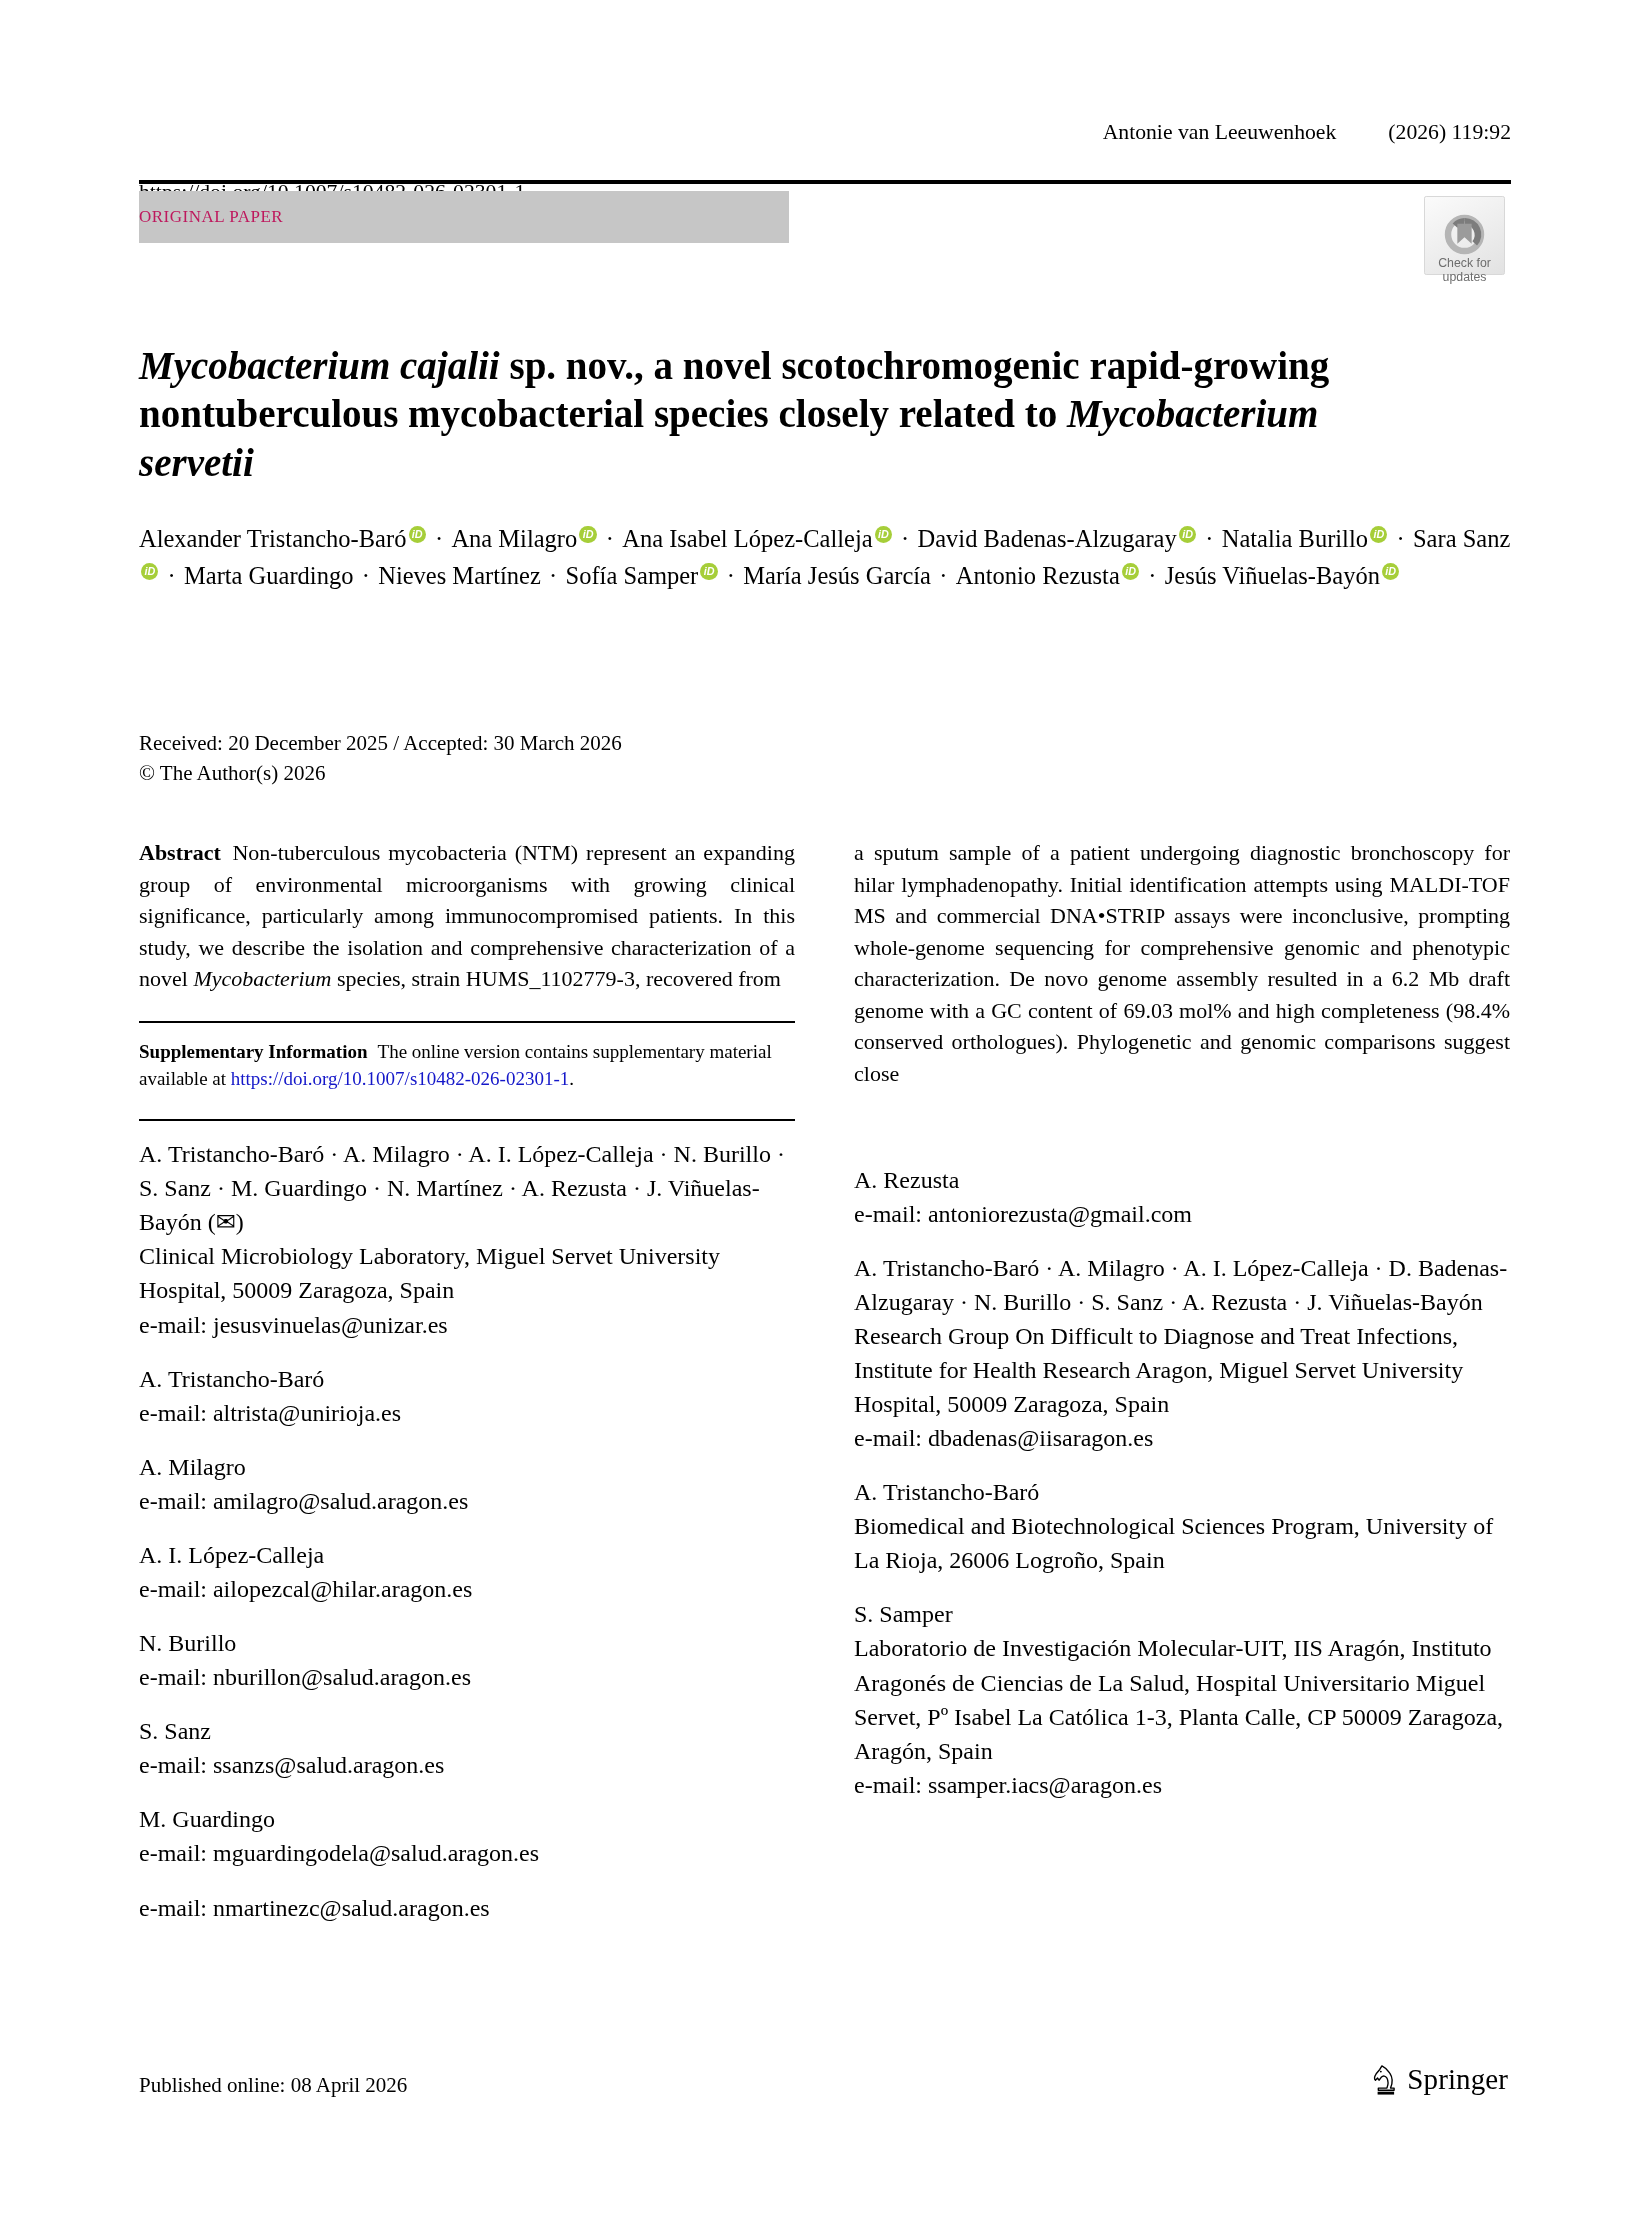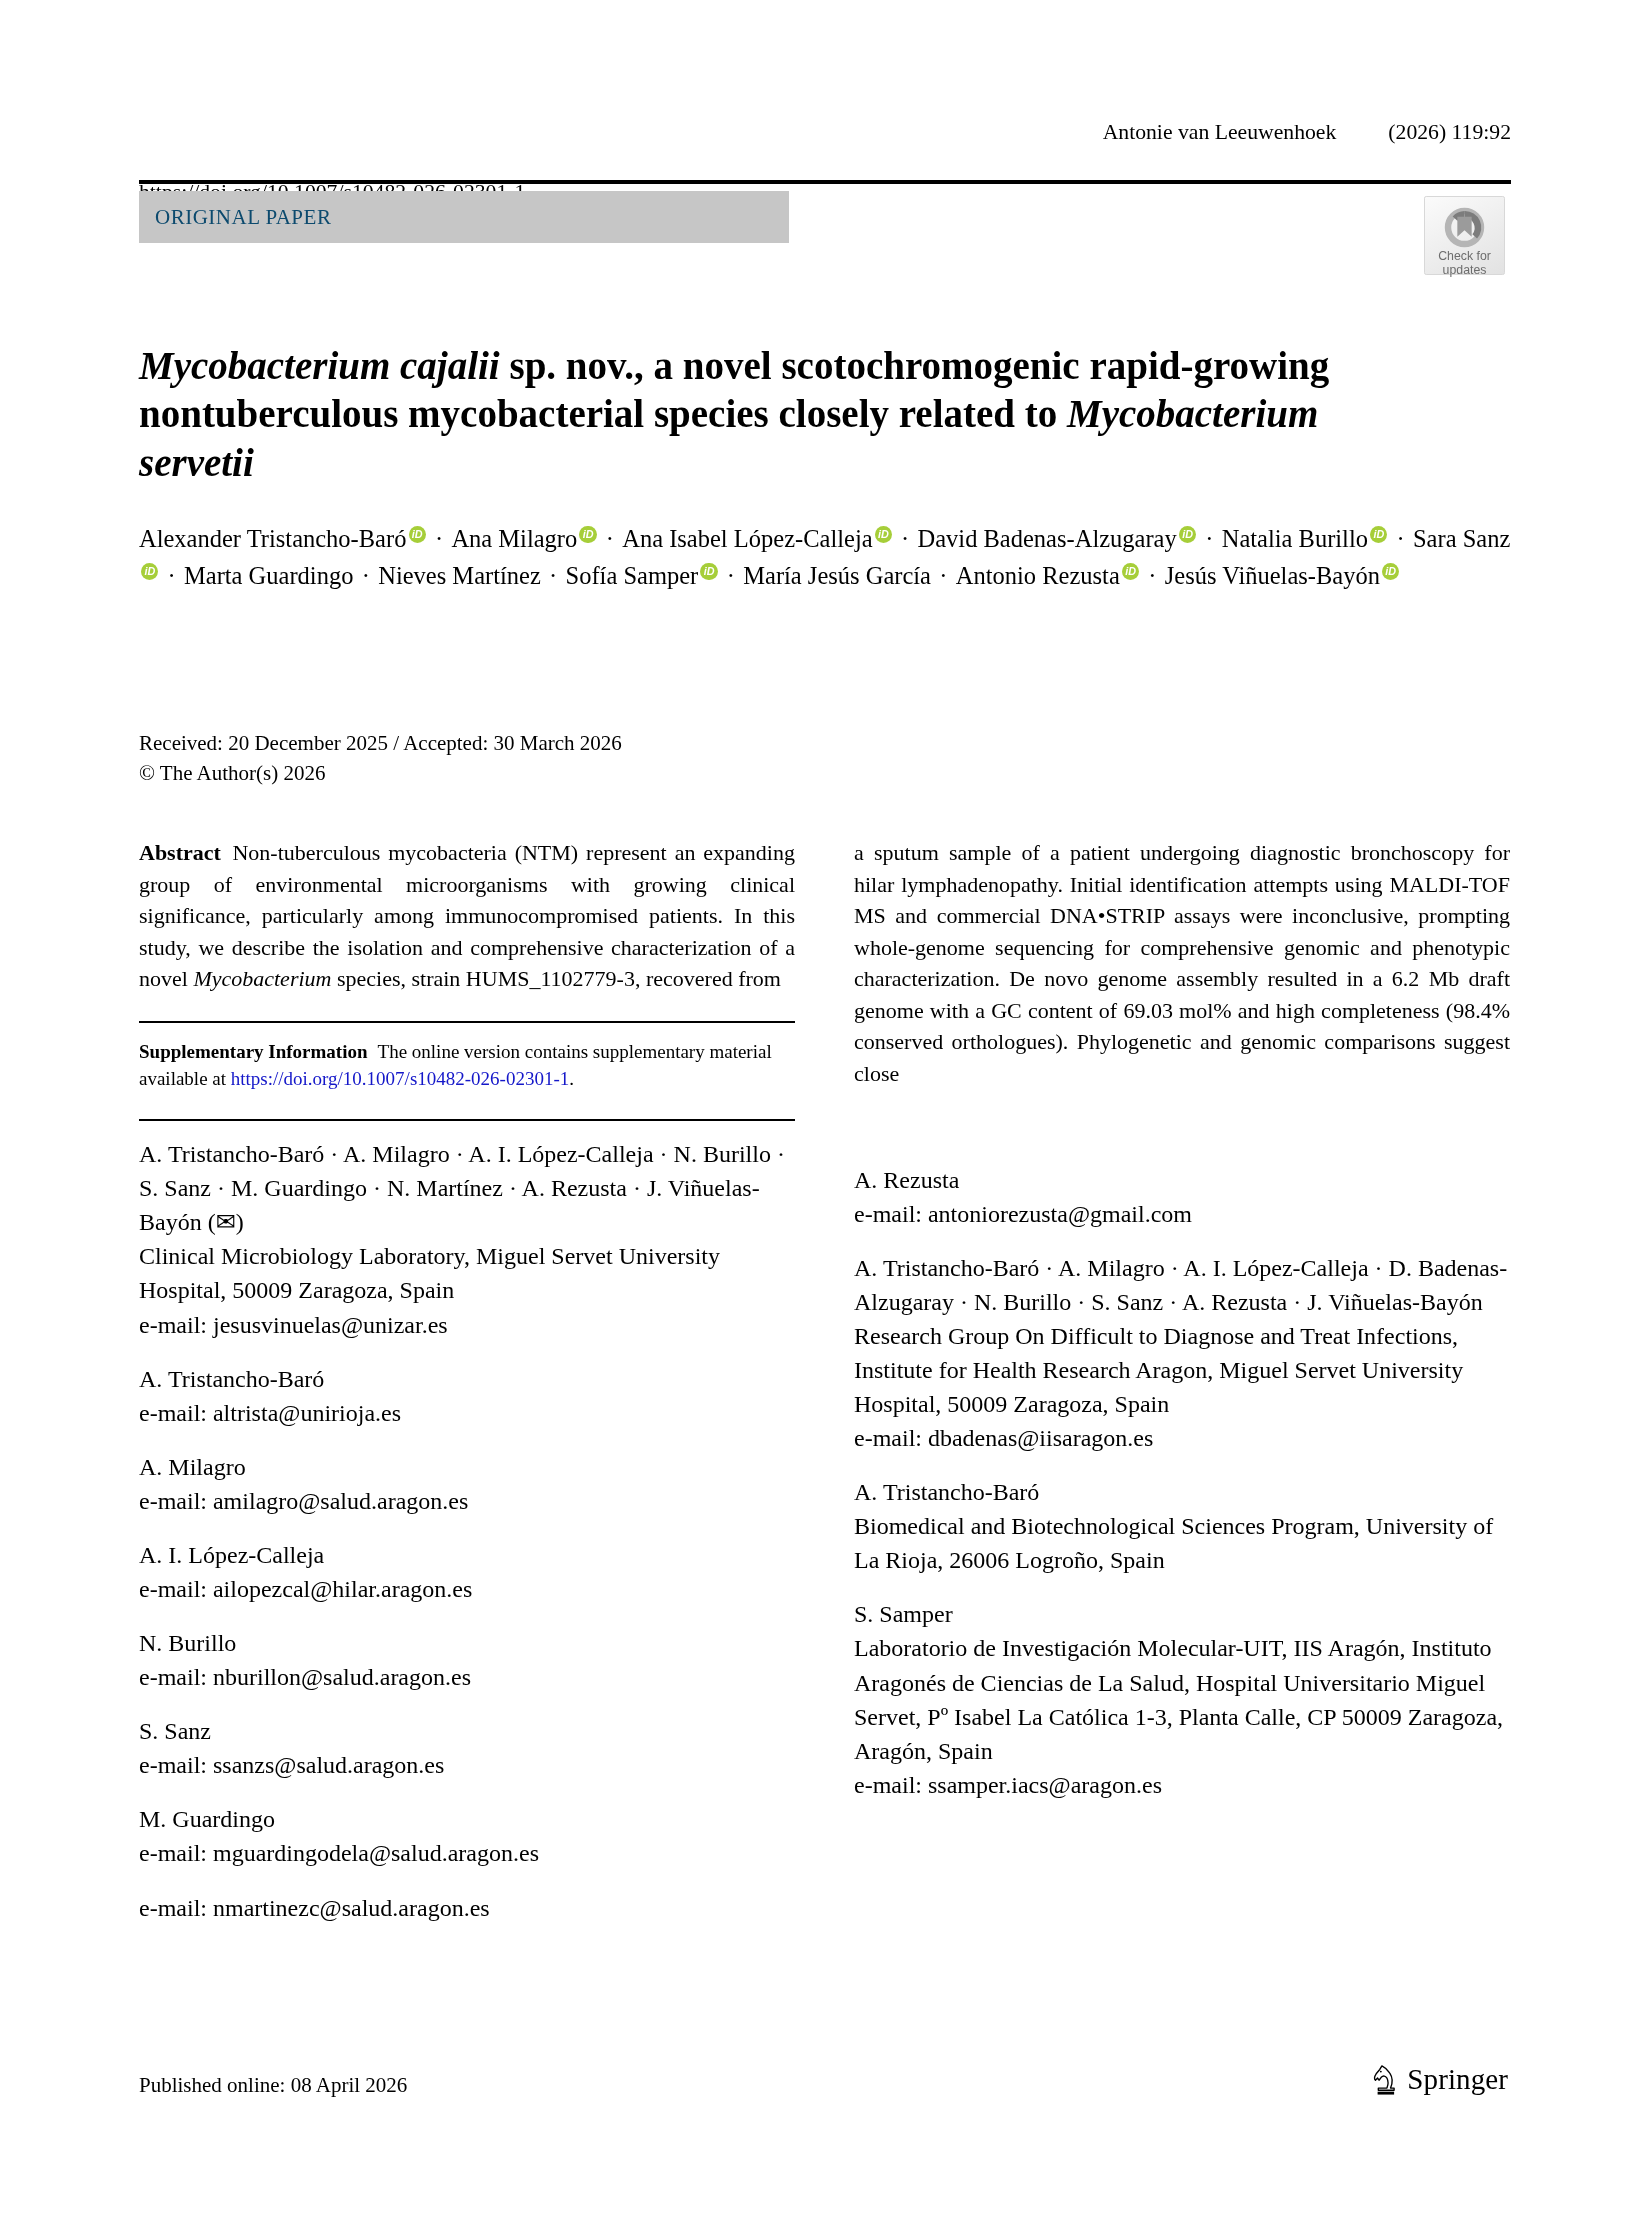--- a/index.html
+++ b/index.html
@@ -57,41 +57,41 @@
     position: absolute;
     left: 139px;
     top: 191px;
     width: 650px;
     height: 52px;
     background: #c6c6c6;
     display: flex;
     align-items: center;
   }
   .section-banner-label {
-    font-size: 21px;
+    font-size: 17px;
     letter-spacing: 0.5px;
-    padding-left: 16px;
-    color: #0c4a6e;
+    padding-left: 0;
+    color: #be185d;
   }
 
   
   .crossmark {
     position: absolute;
     left: 1424px;
     top: 196px;
     width: 81px;
     height: 79px;
     background: linear-gradient(150deg, #fbfbfb 0%, #efefef 48%, #e2e2e2 100%);
     border: 0.7px solid #d8d8d8;
     border-radius: 2.2px;
     box-sizing: border-box;
     display: flex;
     flex-direction: column;
     align-items: center;
-    padding-top: 9px;
+    padding-top: 16px;
   }
   .crossmark-mark {
     width: 43px;
     height: 43px;
     position: relative;
   }
   .crossmark-text {
     font-family: "Liberation Sans", sans-serif;
     font-size: 12.3px;
     line-height: 1.07;

